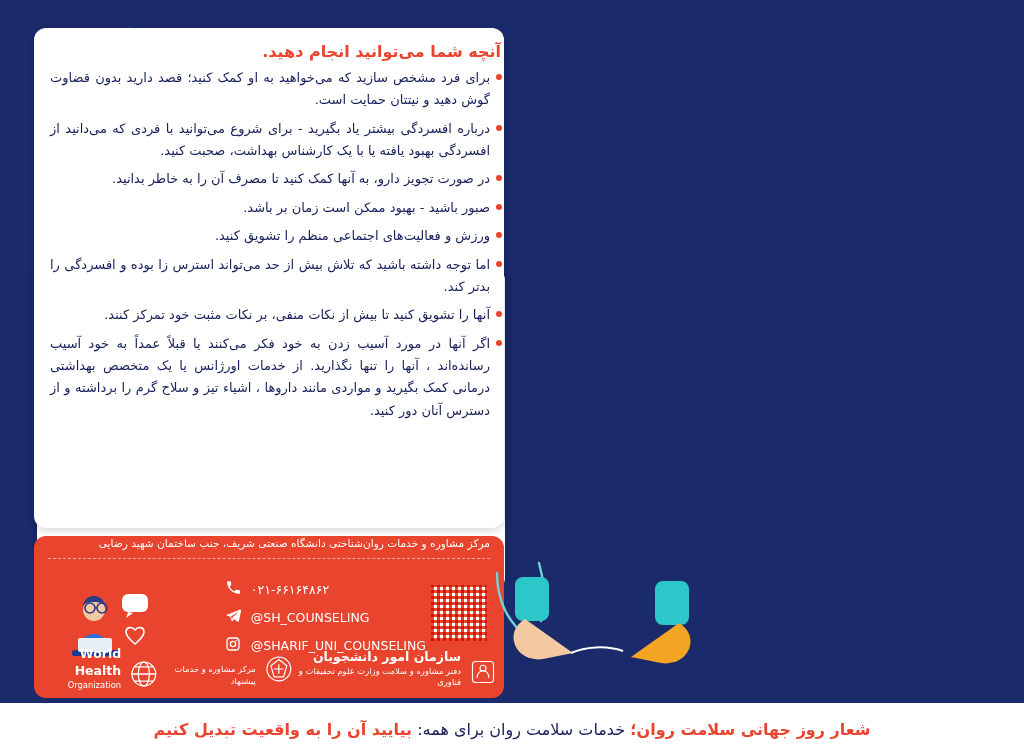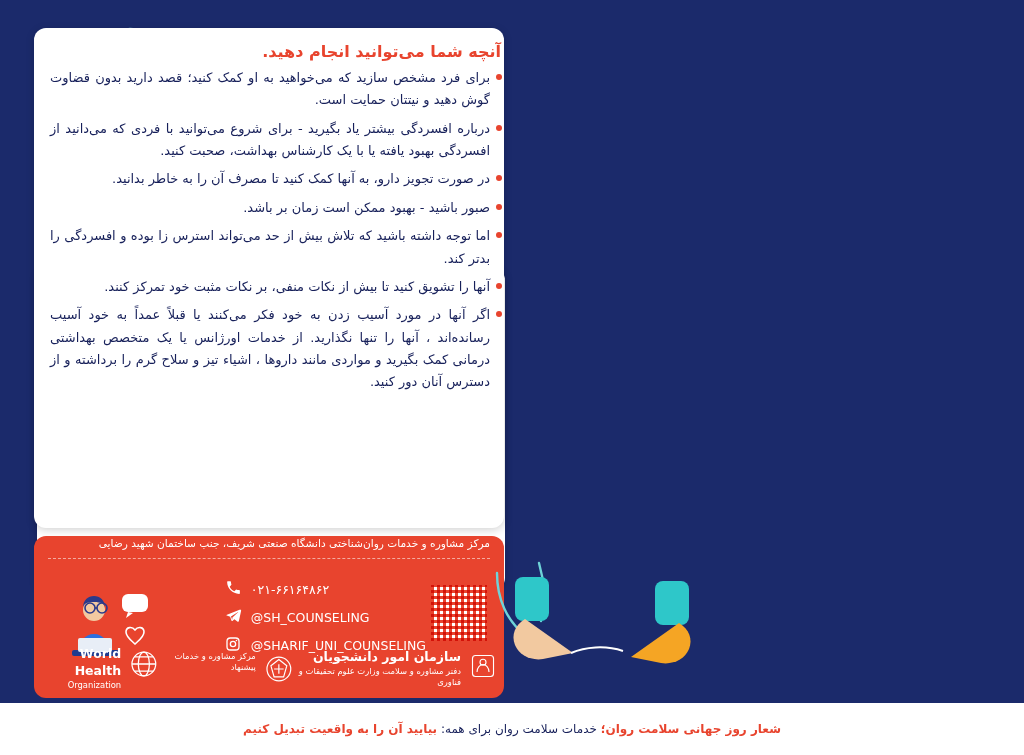--- a/index.html
+++ b/index.html
@@ -201,38 +201,38 @@
     width: 470px;
     height: 62px;
     display: flex;
     flex-direction: row-reverse;
     align-items: center;
     justify-content: space-between;
     direction: rtl;
     padding: 0 6px;
     box-sizing: border-box;
   }
-  .logo-item { display: flex; align-items: flex-start; gap: 7px; color: #ffffff; }
+  .logo-item { display: flex; align-items: flex-end; gap: 7px; color: #ffffff; }
   .logo-text { font-size: 8.4px; line-height: 1.35; text-align: right; }
   .logo-text .big { font-size: 12.5px; font-weight: bold; display: block; }
 
   
   .slogan {
     position: absolute;
     left: 0; bottom: 0;
     width: 1024px;
     height: 52px;
     background: #ffffff;
     display: flex;
     align-items: center;
     justify-content: center;
     direction: rtl;
   }
   .slogan-text {
-    font-size: 12px;
+    font-size: 16px;
     color: #17205a;
     text-align: center;
   }
   .slogan-text .accent { color: #e8442e; font-weight: bold; }
   .slogan-text .accent2 { color: #17205a; }
 </style>
 </head>
 <body>
 
 <div class="poster">
@@ -284,20 +284,21 @@
     </ul>
   </div>
 
   <div class="card" id="card-right">
     <div class="card-title">آنچه شما می‌توانید انجام دهید.</div>
     <ul class="bullets">
       <li>برای فرد مشخص سازید که می‌خواهید به او کمک کنید؛ قصد دارید بدون قضاوت گوش دهید و نیتتان حمایت است.</li>
       <li>درباره افسردگی بیشتر یاد بگیرید - برای شروع می‌توانید با فردی که می‌دانید از افسردگی بهبود یافته یا با یک کارشناس بهداشت، صحبت کنید.</li>
       <li>در صورت تجویز دارو، به آنها کمک کنید تا مصرف آن را به خاطر بدانید.</li>
       <li>صبور باشید - بهبود ممکن است زمان بر باشد.</li>
+      <li>ورزش و فعالیت‌های اجتماعی منظم را تشویق کنید.</li>
       <li>اما توجه داشته باشید که تلاش بیش از حد می‌تواند استرس زا بوده و افسردگی را بدتر کند.</li>
       <li>آنها را تشویق کنید تا بیش از نکات منفی، بر نکات مثبت خود تمرکز کنند.</li>
       <li>اگر آنها در مورد آسیب زدن به خود فکر می‌کنند یا قبلاً عمداً به خود آسیب رسانده‌اند ، آنها را تنها نگذارید. از خدمات اورژانس یا یک متخصص بهداشتی درمانی کمک بگیرید و مواردی مانند داروها ، اشیاء تیز و سلاح گرم را برداشته و از دسترس آنان دور کنید.</li>
     </ul>
   </div>
 
   <div class="contact-panel">
     <div class="contact-head">مرکز مشاوره و خدمات روان‌شناختی دانشگاه صنعتی شریف، جنب ساختمان شهید رضایی</div>
 
     <div class="qr"></div>

